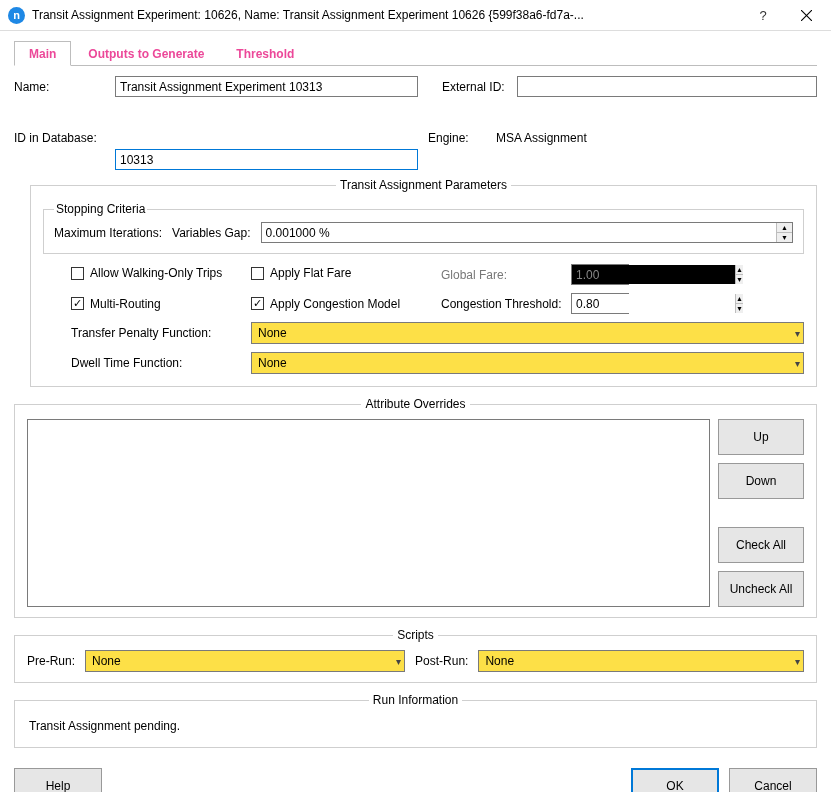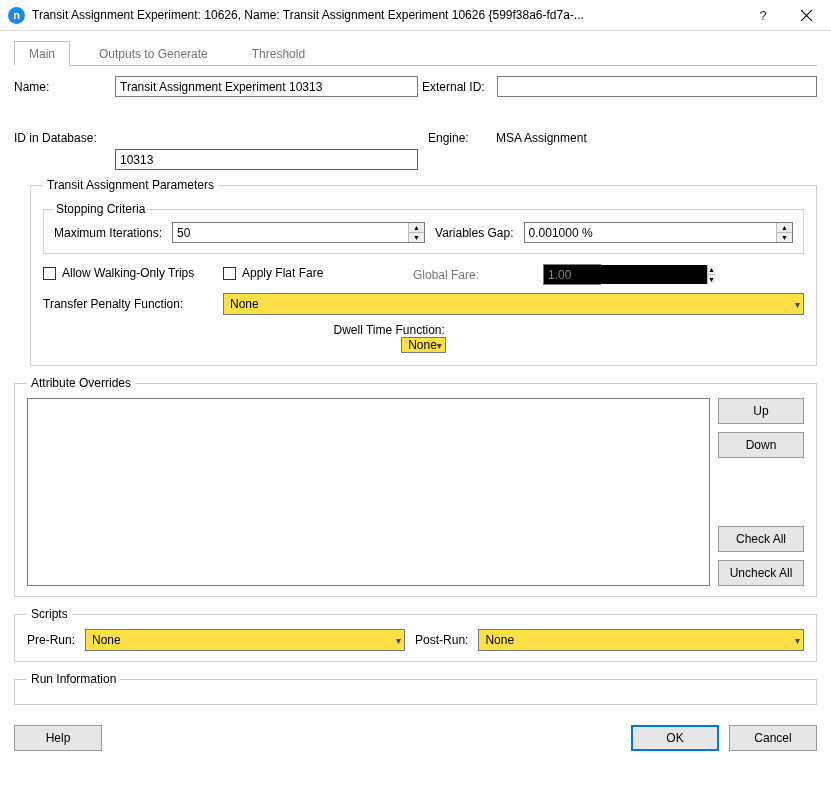--- a/index.html
+++ b/index.html
@@ -43,22 +43,23 @@
   .tabs {
     display: flex;
     border-bottom: 1px solid #bdbdbd;
     margin-bottom: 10px;
   }
   .tab {
     padding: 5px 14px 4px 14px;
     border: 1px solid transparent;
     border-bottom: none;
     margin-bottom: -1px;
-    margin-right: 14px;
-    color: #737373;
+    margin-right: 2px;
+    color: #ec4899;
+    font-weight: bold;
   }
   .tab.active {
     border-color: #bdbdbd;
     background: #fff;
     border-bottom: 1px solid #fff;
   }
 
   .row { display: flex; align-items: center; margin-bottom: 8px; }
   .row label.form-label { margin-right: 6px; }
   .lbl-col1 { width: 95px; }
@@ -76,20 +77,21 @@
   fieldset.group {
     border: 1px solid #cfcfcf;
     margin: 0 0 10px 0;
     padding: 8px 12px 10px 12px;
     position: relative;
   }
   fieldset.group > legend {
     padding: 0 4px;
     font-size: 12px;
     color: #000;
+    text-align: center;
   }
   fieldset.inner {
     border: 1px solid #cfcfcf;
     padding: 6px 10px 10px 10px;
     margin: 2px 0 10px 0;
   }
 
   .spin-wrap {
     display: flex;
     align-items: stretch;
@@ -131,35 +133,35 @@
     background: #fde047;
   }
   .select .caret { font-size: 10px; color:#444; }
 
   .listbox {
     border: 1px solid #7a7a7a; background:#fff;
   }
 
   .side-btns { display:flex; flex-direction:column; gap:8px; width:86px; margin-left:8px; }
   .btn {
-    height: 26px; border:1px solid #999; background:#e6e6e6;
+    height: 36px; border:1px solid #999; background:#e6e6e6;
     display:flex; align-items:center; justify-content:center;
     padding: 0 10px; font-family:inherit; font-size:12px;
   }
   .btn.primary { border:2px solid #0078d7; background:#e6e6e6; }
   .footer {
     display:flex; align-items:center; padding-top:10px;
   }
   .footer .spacer { flex:1; }
   .footer .btn { width:88px; margin-left:10px; }
   .footer .btn.help { margin-left:0; }
 
   .gap-row { display:flex; align-items:center; gap:10px; }
   .params-gridrow { display:flex; align-items:center; margin-bottom:8px; }
-  .params-col1 { width:180px; }
+  .params-col1 { width:180px;margin-left:28px; }
   .params-col2 { width:190px; }
   .params-col3 { width:130px; }
 </style>
 </head>
 <body>
 
 <div class="titlebar">
   <div class="app-icon">n</div>
   <div class="title">Transit Assignment Experiment: 10626, Name: Transit Assignment Experiment 10626  {599f38a6-fd7a-...</div>
   <div class="tbtn help">?</div>
@@ -175,45 +177,38 @@
 
   <div class="tabs">
     <div class="tab active">Main</div>
     <div class="tab">Outputs to Generate</div>
     <div class="tab">Threshold</div>
   </div>
 
   <div class="row">
     <label class="form-label lbl-col1">Name:</label>
     <input class="txt-input name-input" value="Transit Assignment Experiment 10313" style="">
-    <label class="form-label" style="margin-left:4px;">External ID:</label>
+    <label class="form-label" style="margin-left:24px;">External ID:</label>
     <input class="txt-input" style="flex: 1 1 0%; margin-left: 6px;" value="">
   </div>
 
   <div class="row">
     <label class="form-label lbl-col1">ID in Database:</label>
     <input class="txt-input id-input focus" value="10313" style="">
     <label class="form-label" style="margin-left:10px; width:62px;">Engine:</label>
     <span style="">MSA Assignment</span>
   </div>
 
   <fieldset class="group" style="margin-left:16px;">
     <legend>Transit Assignment Parameters</legend>
 
     <fieldset class="inner">
       <legend>Stopping Criteria</legend>
       <div class="gap-row">
         <label>Maximum Iterations:</label>
-        <div class="spin-wrap" style="width:253px;">
-          <input value="50" style="">
-          <div class="spin-btns">
-            <div class="sbtn">▲</div>
-            <div class="sbtn">▼</div>
-          </div>
-        </div>
         <label>Variables Gap:</label>
         <div class="spin-wrap" style="flex:1;">
           <input value="0.001000 %" style="">
           <div class="spin-btns">
             <div class="sbtn">▲</div>
             <div class="sbtn">▼</div>
           </div>
         </div>
       </div>
     </fieldset>
@@ -234,30 +229,52 @@
       <label class="params-col3 lbl-disabled">Global Fare:</label>
       <div class="spin-wrap disabled" style="width:58px;">
         <input disabled="" value="1.00" style="">
         <div class="spin-btns">
           <div class="sbtn">▲</div>
           <div class="sbtn">▼</div>
         </div>
       </div>
     </div>
 
+    <div class="params-gridrow">
+      <div class="params-col1">
+        <span class="checkbox">
+          <span class="box checked"></span>
+          <span>Multi-Routing</span>
+        </span>
+      </div>
+      <div class="params-col2">
+        <span class="checkbox">
+          <span class="box checked"></span>
+          <span>Apply Congestion Model</span>
+        </span>
+      </div>
+      <label class="params-col3">Congestion Threshold:</label>
+      <div class="spin-wrap" style="width:58px;">
+        <input value="0.80" style="">
+        <div class="spin-btns">
+          <div class="sbtn">▲</div>
+          <div class="sbtn">▼</div>
+        </div>
+      </div>
+    </div>
 
     <div class="params-gridrow">
       <label class="params-col1">Transfer Penalty Function:</label>
       <div class="select" style="flex:1;">
         <span>None</span>
         <span class="caret">▾</span>
       </div>
     </div>
 
-    <div class="params-gridrow" style="margin-bottom:2px;flex-direction:column;">
+    <div class="params-gridrow" style="margin-bottom:2px;">
       <label class="params-col1">Dwell Time Function:</label>
       <div class="select" style="flex:1;">
         <span>None</span>
         <span class="caret">▾</span>
       </div>
     </div>
   </fieldset>
 
   <fieldset class="group">
     <legend>Attribute Overrides</legend>
@@ -284,20 +301,21 @@
       <label>Post-Run:</label>
       <div class="select" style="flex:1;">
         <span>None</span>
         <span class="caret">▾</span>
       </div>
     </div>
   </fieldset>
 
   <fieldset class="group">
     <legend>Run Information</legend>
+    <div style="padding:4px 2px;">Transit Assignment pending.</div>
   </fieldset>
 
   <div class="footer">
     <div class="btn help">Help</div>
     <div class="spacer"></div>
     <div class="btn primary">OK</div>
     <div class="btn">Cancel</div>
   </div>
 
 </div>

